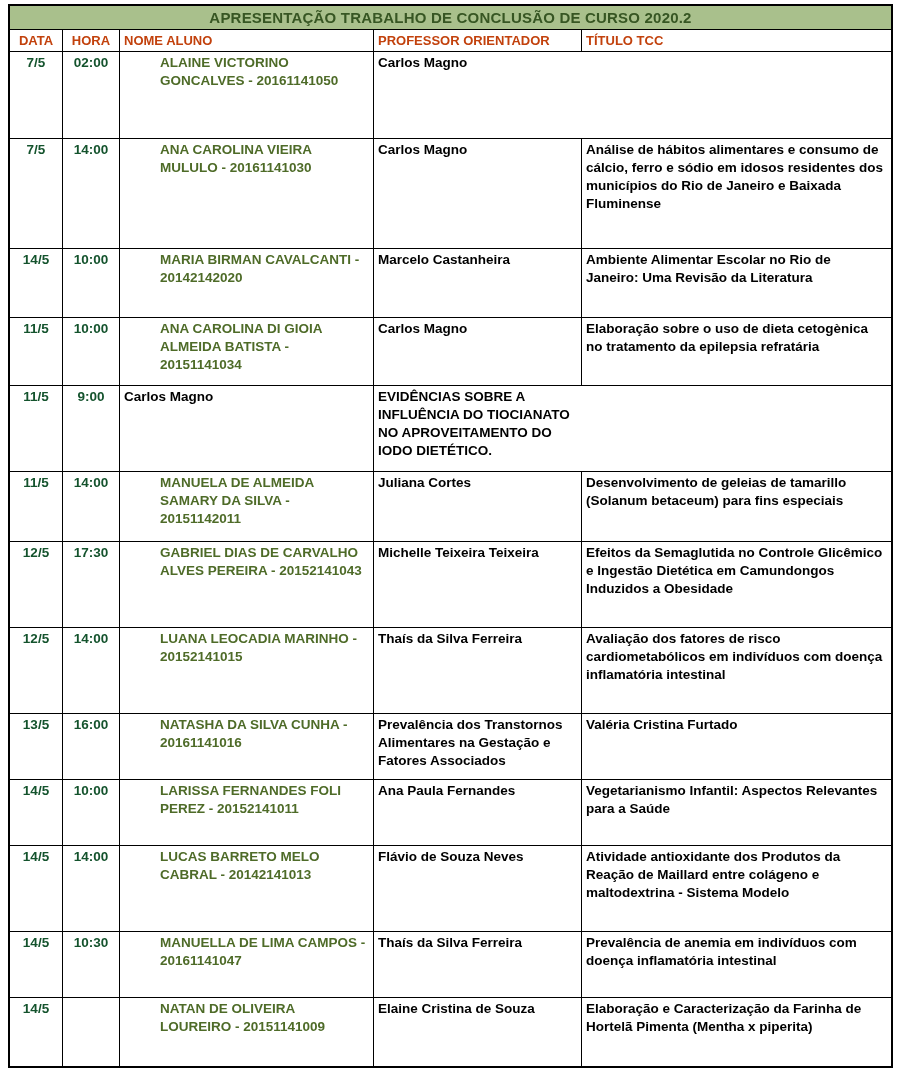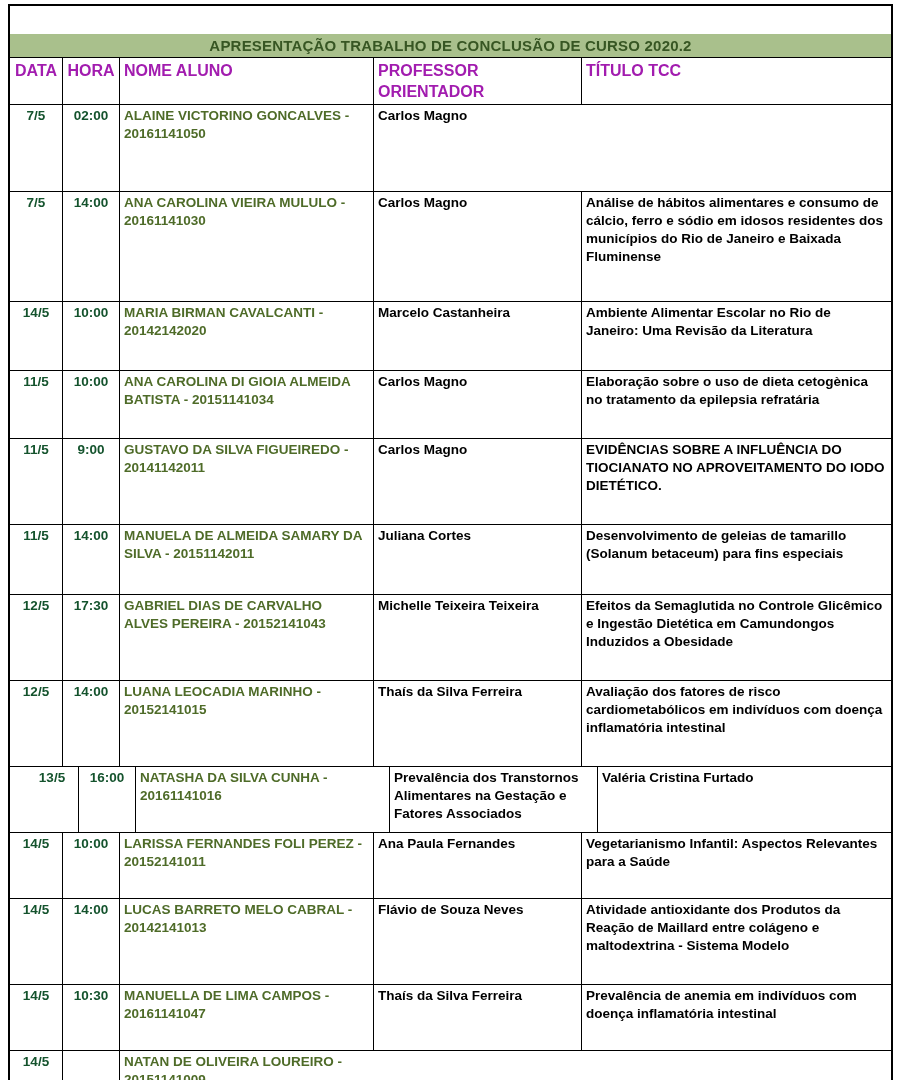--- a/index.html
+++ b/index.html
@@ -22,52 +22,52 @@
   }
   .title-bar {
     background: #a9c08c;
     border-bottom: 1px solid #000000;
     text-align: center;
     font-weight: 700;
     font-size: 15px;
     color: #375623;
     padding: 3px 2px;
     letter-spacing: 0.2px;
-    margin-top: 28px;
   }
   .grid-row {
     display: grid;
     grid-template-columns: 53px 57px 254px 208px 1fr;
     border-bottom: 1px solid #000000;
   }
   .grid-row:last-child { border-bottom: none; }
   .cell {
     border-right: 1px solid #000000;
     padding: 2px 4px 2px 4px;
     font-size: 13.5px;
     line-height: 1.32;
     overflow: hidden;
   }
   .cell:last-child { border-right: none; }
   .header-row .cell {
     font-weight: 700;
-    color: #a21caf;
-    font-size: 16px;
+    color: #c2410c;
+    font-size: 13px;
   }
   .col-data, .col-hora { text-align: center; }
   .header-row .col-data, .header-row .col-hora { text-align: center; }
   .header-row .col-nome, .header-row .col-prof, .header-row .col-titulo { text-align: left; }
   .val-data, .val-hora {
     font-weight: 700;
     color: #14532d;
   }
   .val-nome {
     font-weight: 700;
     color: #4e6b28;
     text-transform: uppercase;
+    margin-left: 36px;
   }
   .val-prof, .val-titulo {
     font-weight: 700;
     color: #000000;
   }
 </style>
 </head>
 <body>
 
 <div class="page">
@@ -107,21 +107,20 @@
         <div class="grid-row" style="min-height: 68px;">
           <div class="cell col-data val-data">11/5</div>
           <div class="cell col-hora val-hora">10:00</div>
           <div class="cell col-nome val-nome">ANA CAROLINA DI GIOIA ALMEIDA BATISTA - 20151141034</div>
           <div class="cell col-prof val-prof">Carlos Magno</div>
           <div class="cell col-titulo val-titulo">Elaboração sobre o uso de dieta cetogènica no tratamento da epilepsia refratária</div>
         </div>
         <div class="grid-row" style="min-height: 86px;">
           <div class="cell col-data val-data">11/5</div>
           <div class="cell col-hora val-hora">9:00</div>
-          <div class="cell col-nome val-nome">GUSTAVO DA SILVA FIGUEIREDO - 20141142011</div>
           <div class="cell col-prof val-prof">Carlos Magno</div>
           <div class="cell col-titulo val-titulo">EVIDÊNCIAS SOBRE A INFLUÊNCIA DO TIOCIANATO NO APROVEITAMENTO DO IODO DIETÉTICO.</div>
         </div>
         <div class="grid-row" style="min-height: 70px;">
           <div class="cell col-data val-data">11/5</div>
           <div class="cell col-hora val-hora">14:00</div>
           <div class="cell col-nome val-nome">MANUELA DE ALMEIDA SAMARY DA SILVA - 20151142011</div>
           <div class="cell col-prof val-prof">Juliana Cortes</div>
           <div class="cell col-titulo val-titulo">Desenvolvimento de geleias de tamarillo (Solanum betaceum) para fins especiais</div>
         </div>
@@ -132,21 +131,21 @@
           <div class="cell col-prof val-prof">Michelle Teixeira Teixeira</div>
           <div class="cell col-titulo val-titulo">Efeitos da Semaglutida no Controle Glicêmico e Ingestão Dietética em Camundongos Induzidos a Obesidade</div>
         </div>
         <div class="grid-row" style="min-height: 86px;">
           <div class="cell col-data val-data">12/5</div>
           <div class="cell col-hora val-hora">14:00</div>
           <div class="cell col-nome val-nome">LUANA LEOCADIA MARINHO - 20152141015</div>
           <div class="cell col-prof val-prof">Thaís da Silva Ferreira</div>
           <div class="cell col-titulo val-titulo">Avaliação dos fatores de risco cardiometabólicos em indivíduos com doença inflamatória intestinal</div>
         </div>
-        <div class="grid-row" style="min-height: 66px; padding-left: 16px;">
+        <div class="grid-row" style="min-height: 66px;">
           <div class="cell col-data val-data">13/5</div>
           <div class="cell col-hora val-hora">16:00</div>
           <div class="cell col-nome val-nome">NATASHA DA SILVA CUNHA - 20161141016</div>
           <div class="cell col-titulo val-titulo">Prevalência dos Transtornos Alimentares na Gestação e Fatores Associados</div>
           <div class="cell col-prof val-prof">Valéria Cristina Furtado</div>
         </div>
         <div class="grid-row" style="min-height: 66px;">
           <div class="cell col-data val-data">14/5</div>
           <div class="cell col-hora val-hora">10:00</div>
           <div class="cell col-nome val-nome">LARISSA FERNANDES FOLI PEREZ - 20152141011</div>
@@ -164,17 +163,19 @@
           <div class="cell col-data val-data">14/5</div>
           <div class="cell col-hora val-hora">10:30</div>
           <div class="cell col-nome val-nome">MANUELLA DE LIMA CAMPOS - 20161141047</div>
           <div class="cell col-prof val-prof">Thaís da Silva Ferreira</div>
           <div class="cell col-titulo val-titulo">Prevalência de anemia em indivíduos com doença inflamatória intestinal</div>
         </div>
         <div class="grid-row" style="min-height: 68px;">
           <div class="cell col-data val-data">14/5</div>
           <div class="cell col-hora val-hora"></div>
           <div class="cell col-nome val-nome">NATAN DE OLIVEIRA LOUREIRO - 20151141009</div>
+          <div class="cell col-prof val-prof">Elaine Cristina de Souza</div>
+          <div class="cell col-titulo val-titulo">Elaboração e Caracterização da Farinha de Hortelã Pimenta (Mentha x piperita)</div>
         </div>
       </div>
 
   </div>
 </div>
 
 </body></html>

